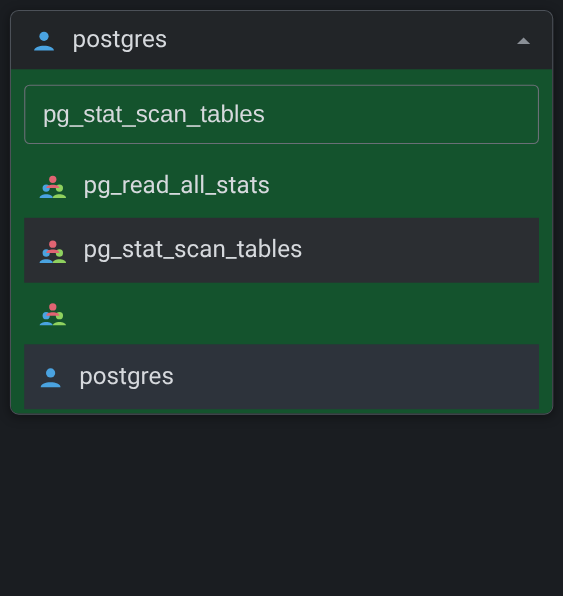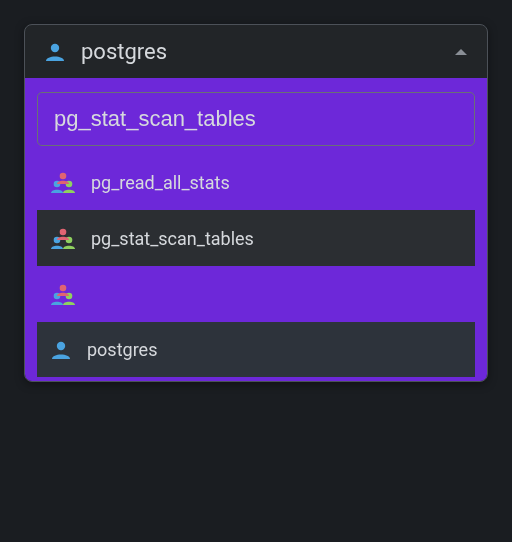--- a/index.html
+++ b/index.html
@@ -8,21 +8,21 @@
     width: 512px;
     height: 542px;
     background: #1a1d21;
     font-family: -apple-system, BlinkMacSystemFont, "Segoe UI", Roboto, "Helvetica Neue", Arial, sans-serif;
     overflow: hidden;
   }
   .container {
     box-sizing: border-box;
     width: 100%;
     height: 100%;
-    padding: 24px;
+    padding: 9px;
   }
   .dropdown {
     background: #222528;
     border: 1px solid #4c5158;
     border-radius: 8px;
     overflow: hidden;
     box-shadow: 0 2px 10px rgba(0,0,0,0.4);
   }
   .header {
     display: flex;
@@ -33,21 +33,21 @@
   .header-label {
     color: #d6d9dd;
     font-size: 22px;
     margin-left: 14px;
     flex: 1;
   }
   .caret {
     color: #a0a4aa;
   }
   .panel {
-    background: #6d28d9;
+    background: #14532d;
     padding: 14px 12px 4px 12px;
   }
   .search-box {
     border: 1px solid #6a6f76;
     border-radius: 5px;
     padding: 12px 14px;
   }
   .search-input {
     background: transparent;
     border: none;
@@ -69,21 +69,21 @@
     cursor: pointer;
   }
   .item.highlight {
     background: #2b2e32;
   }
   .item.selected {
     background: #2d333b;
   }
   .item-label {
     color: #d6d9dd;
-    font-size: 18px;
+    font-size: 22px;
     margin-left: 14px;
   }
   .icon-user svg, .icon-group svg {
     display: block;
   }
 </style>
 </head>
 <body>
 
 <div class="container">

